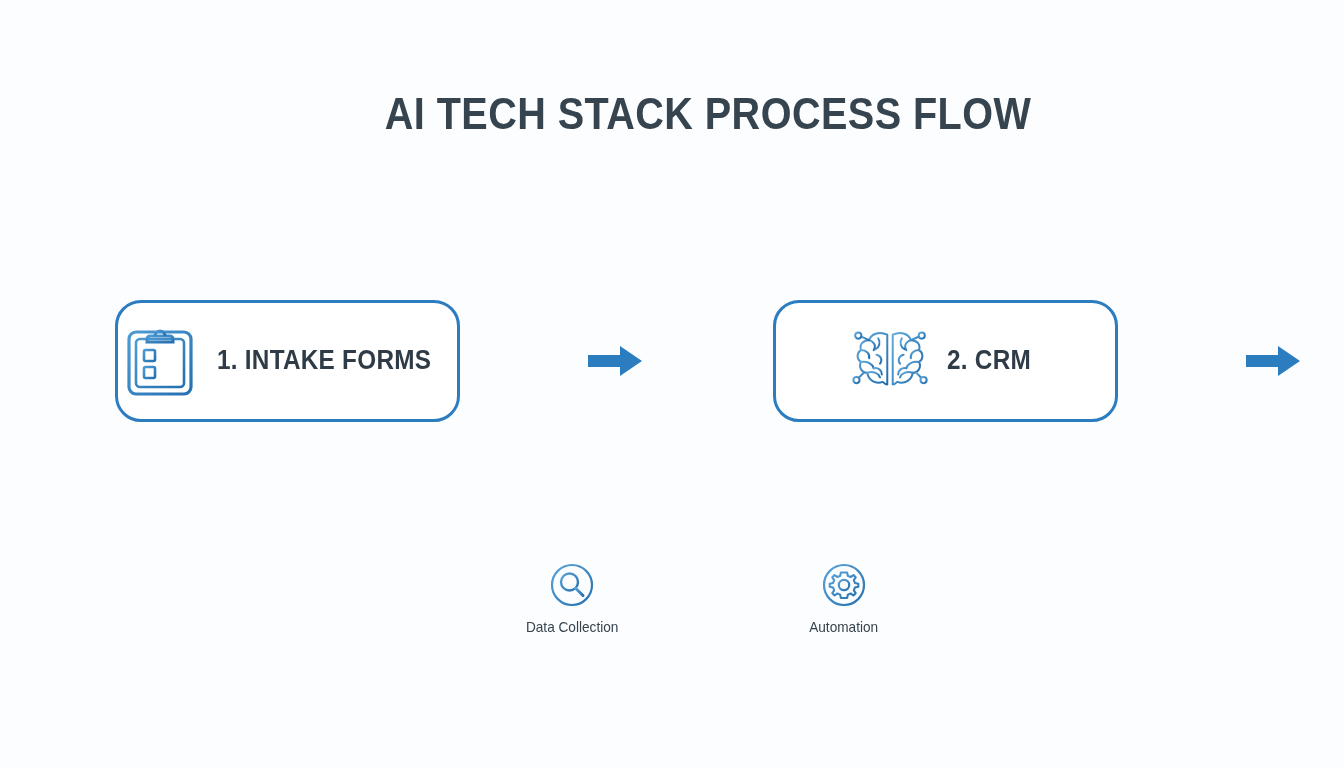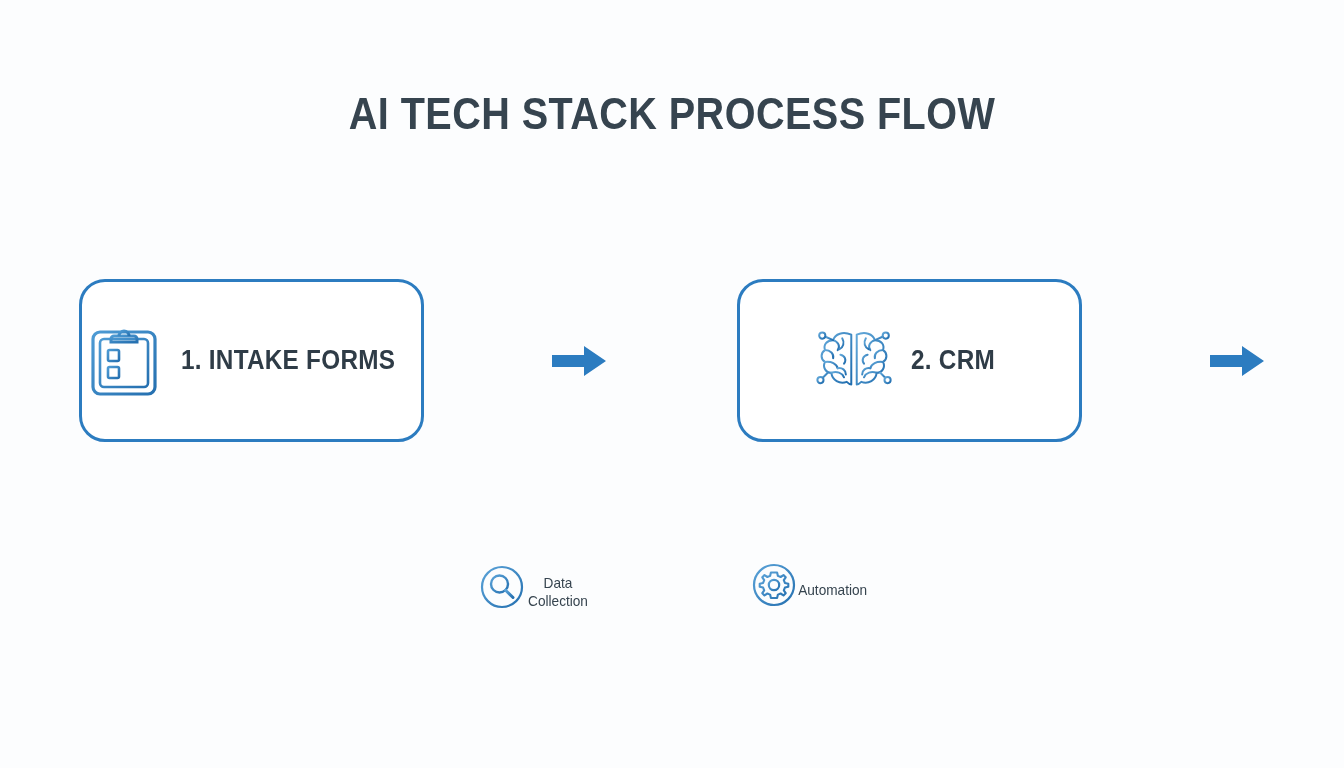--- a/index.html
+++ b/index.html
@@ -10,20 +10,21 @@
     width: 1344px;
     height: 768px;
     background: #fcfdfe;
     font-family: "Liberation Sans", sans-serif;
     overflow: hidden;
     position: relative;
   }
   .slide {
     position: absolute;
     inset: 0;
+    margin-left: 36px;
   }
 
   
   .title {
     position: absolute;
     top: 88px;
     left: 0;
     width: 1344px;
     text-align: center;
     font-family: "Liberation Sans", sans-serif;
@@ -42,21 +43,21 @@
     top: 279px;
     left: 79px;
     width: 1189px;
     height: 163px;
     display: flex;
     align-items: center;
     justify-content: space-between;
   }
   .step-box {
     width: 345px;
-    height: 163px;
+    height: 122px;
     box-sizing: border-box;
     border: 3px solid #2c7cc0;
     border-radius: 26px;
     background: #ffffff;
     display: flex;
     align-items: center;
     justify-content: center;
     gap: 18px;
     padding: 4px 14px;
   }
@@ -95,21 +96,21 @@
     top: 563px;
     left: 480px;
     width: 384px;
     display: flex;
     align-items: flex-start;
     justify-content: space-between;
   }
   .feature {
     width: 112px;
     display: flex;
-    flex-direction: row;
+    flex-direction: column;
     align-items: center;
   }
   .feature-icon {
     width: 44px;
     height: 44px;
     display: flex;
     align-items: center;
     justify-content: center;
   }
   .feature-label {

